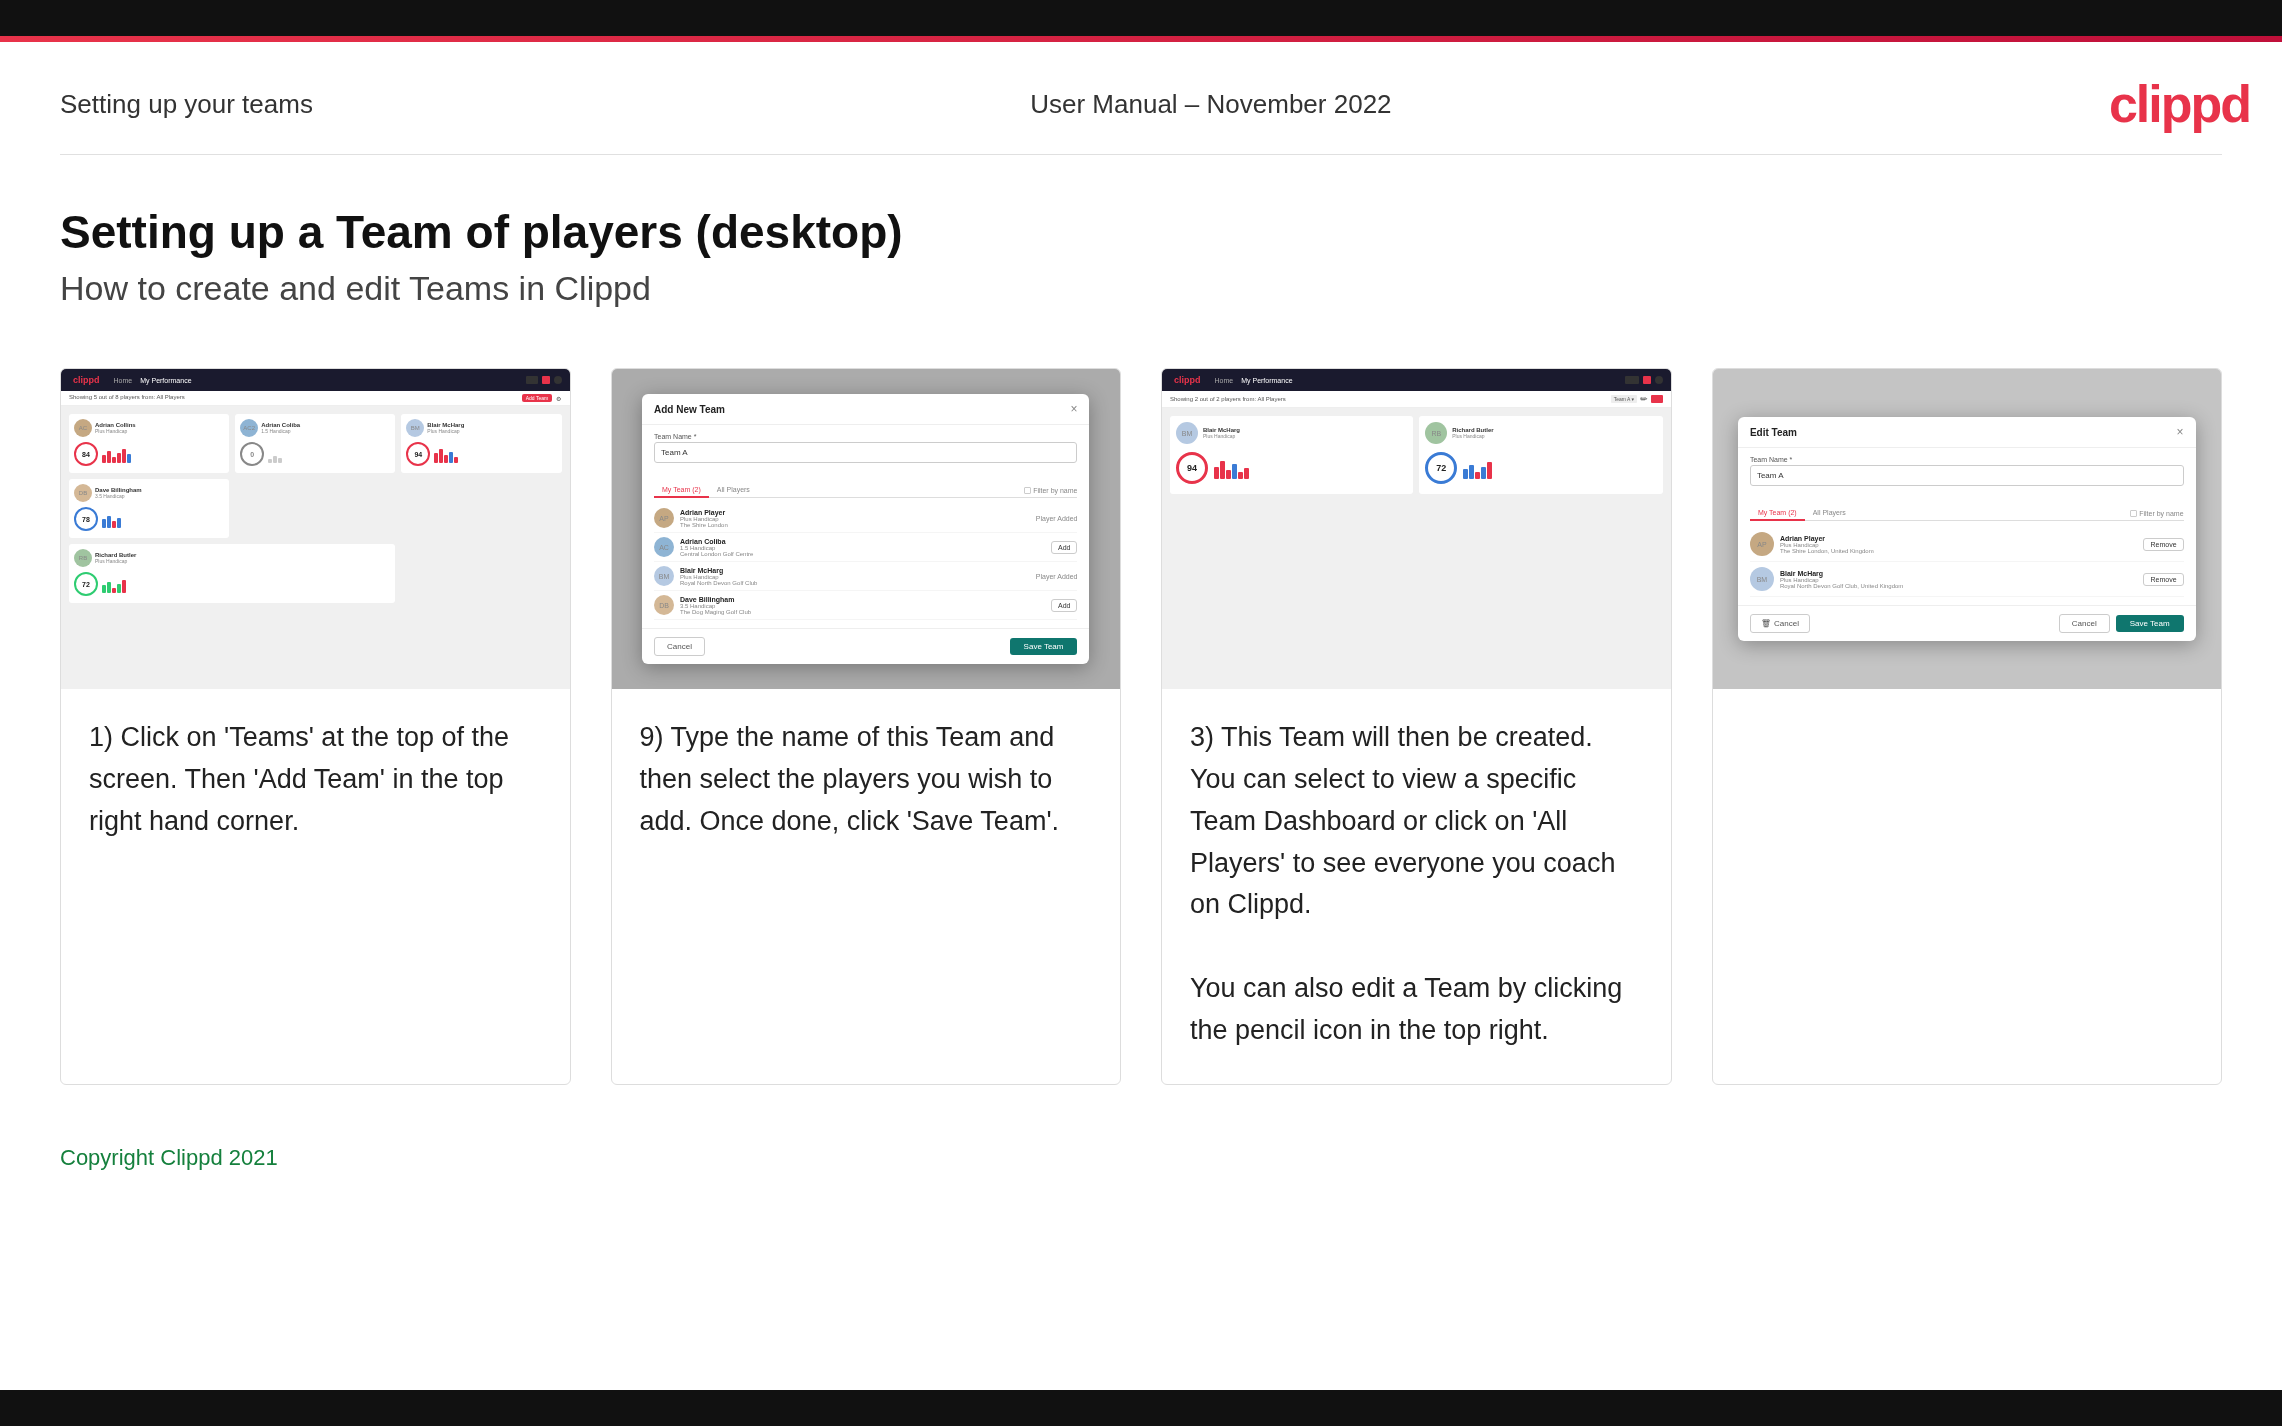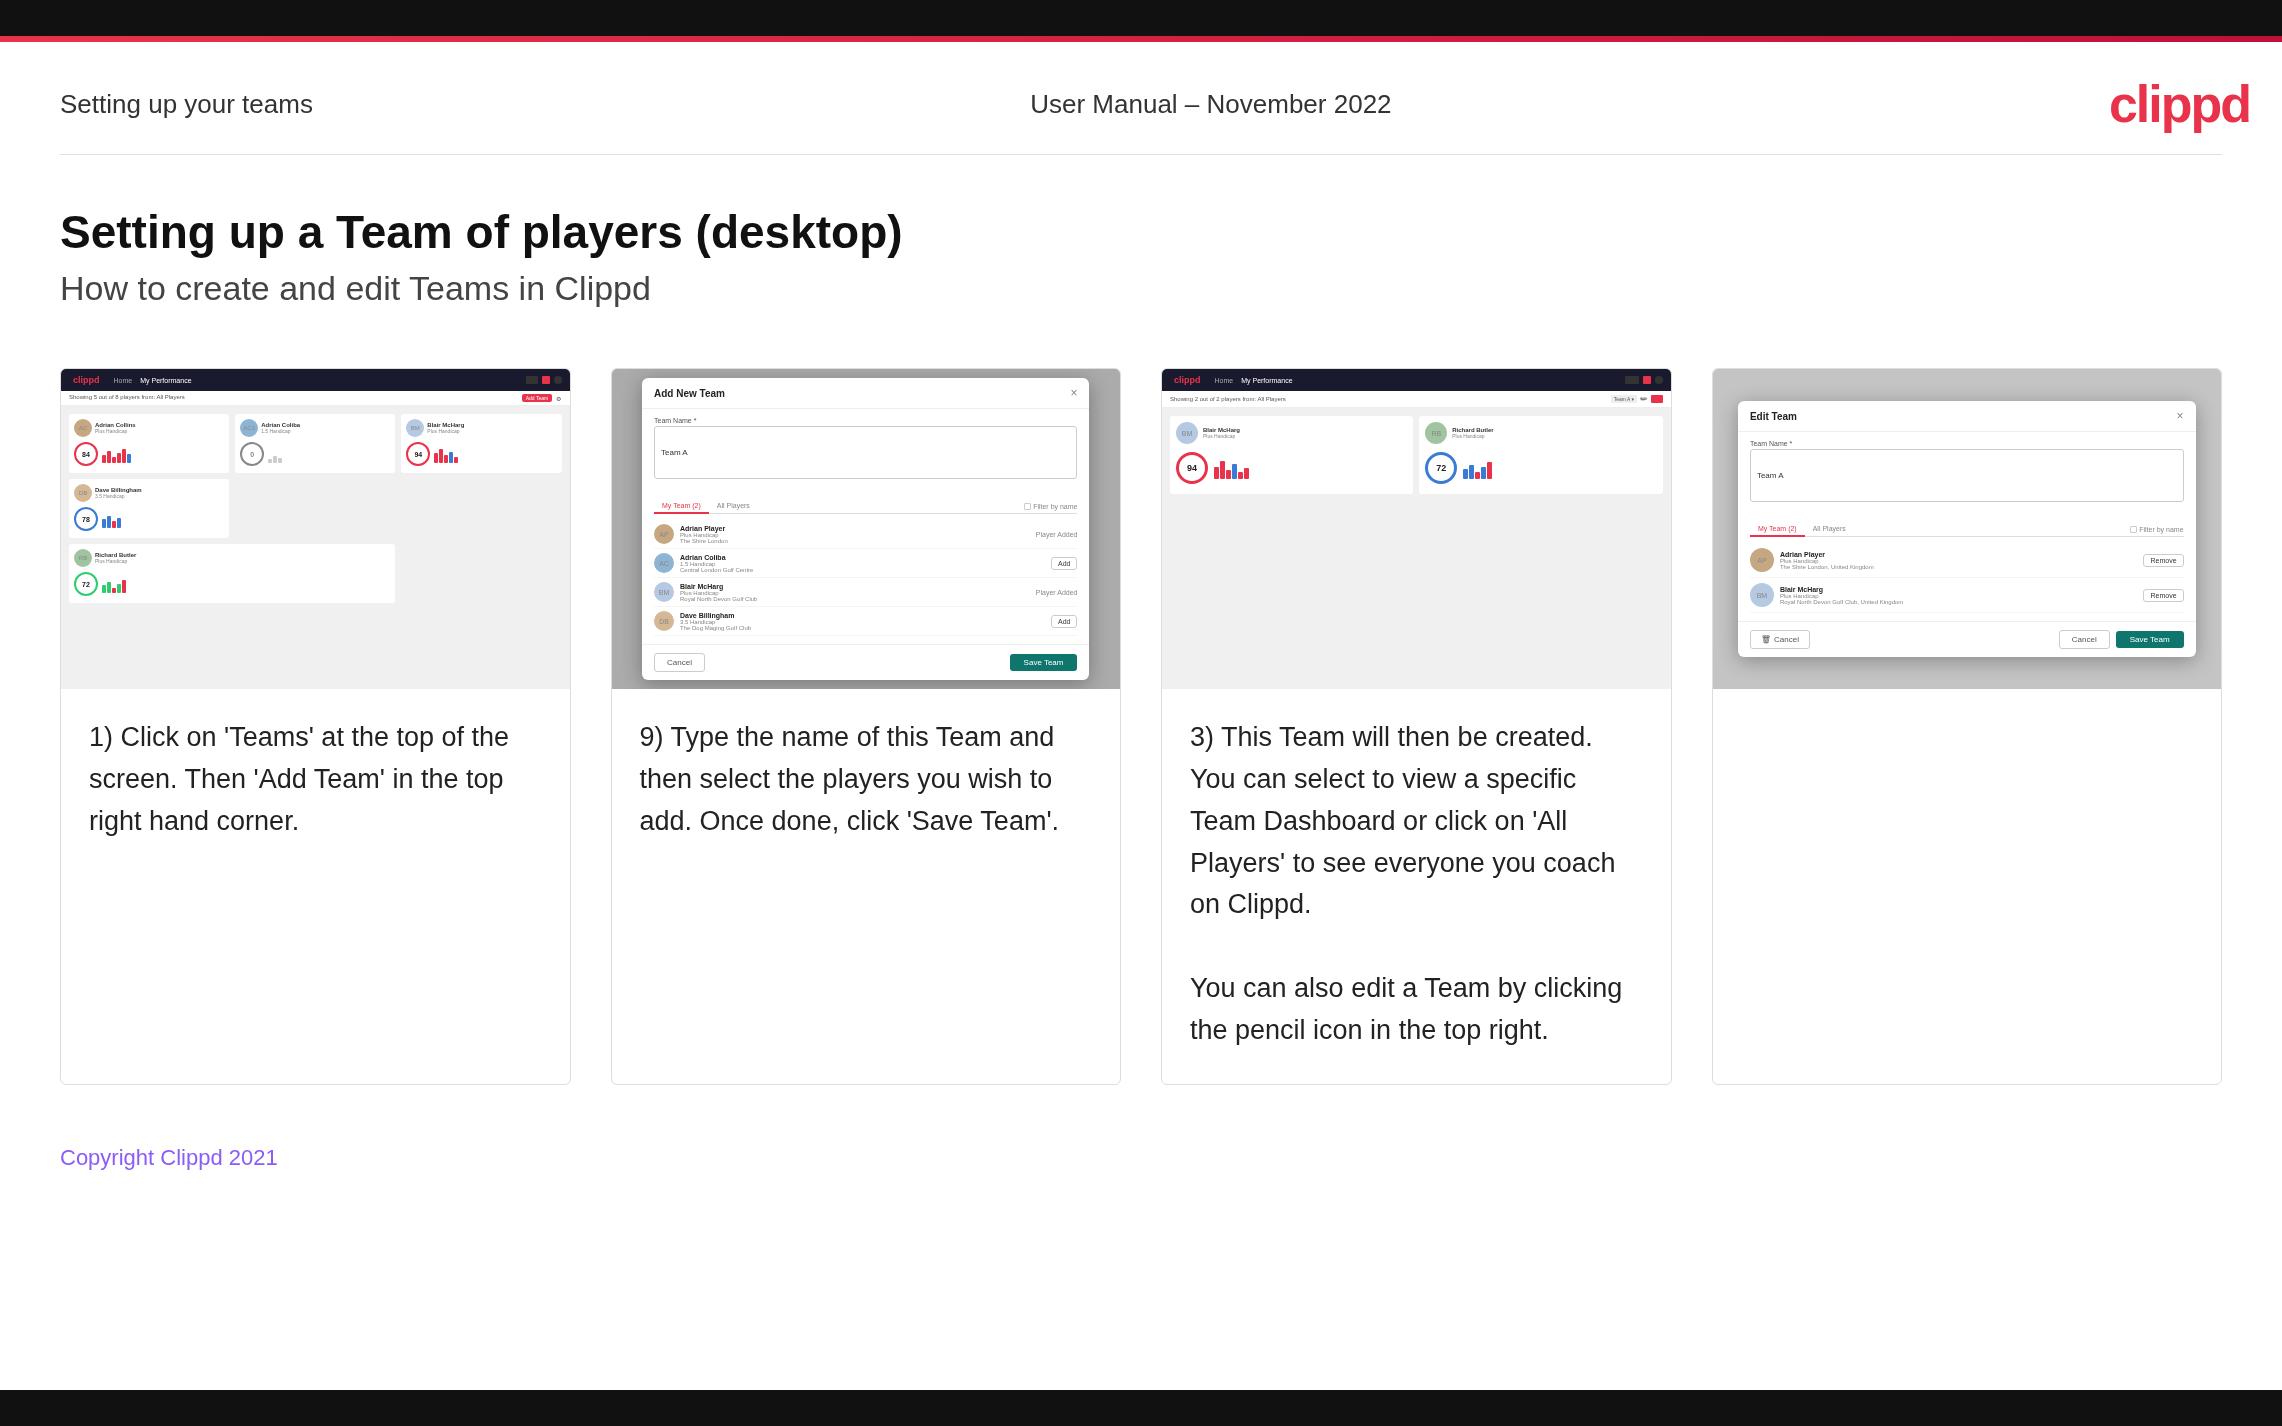--- a/index.html
+++ b/index.html
@@ -204,21 +204,21 @@
     }
 
     .mock-modal-title { font-size: 10px; font-weight: bold; color: #222; }
     .mock-modal-close { font-size: 12px; color: #888; cursor: pointer; }
 
     .mock-modal-body { padding: 8px 12px; }
 
     .mock-label { font-size: 7px; color: #555; margin-bottom: 2px; }
     .mock-input {
       width: 100%; border: 1px solid #ccc; border-radius: 3px;
-      padding: 21px 6px; font-size: 8px; color: #333; margin-bottom: 20px;
+      padding: 5px 6px; font-size: 8px; color: #333; margin-bottom: 20px;
       background: #fff;
     }
 
     .mock-tabs {
       display: flex; gap: 0; margin-bottom: 6px; border-bottom: 1px solid #ddd;
     }
     .mock-tab {
       font-size: 7px; padding: 3px 8px; color: #888; cursor: pointer;
     }
     .mock-tab.active {
@@ -318,21 +318,21 @@
     .mock-btn-delete {
       background: #fff; border: 1px solid #ccc; border-radius: 3px;
       font-size: 8px; color: #555; padding: 4px 10px; cursor: pointer;
       display: flex; align-items: center; gap: 3px;
     }
 
     
     .page-footer {
       padding: 20px 60px;
       font-size: 22px;
-      color: #8b5cf6;
+      color: #15803d;
     }
 
     
     .bottom-bar {
       background: #111;
       height: 36px;
       width: 100%;
       position: fixed;
       bottom: 0;
     }

